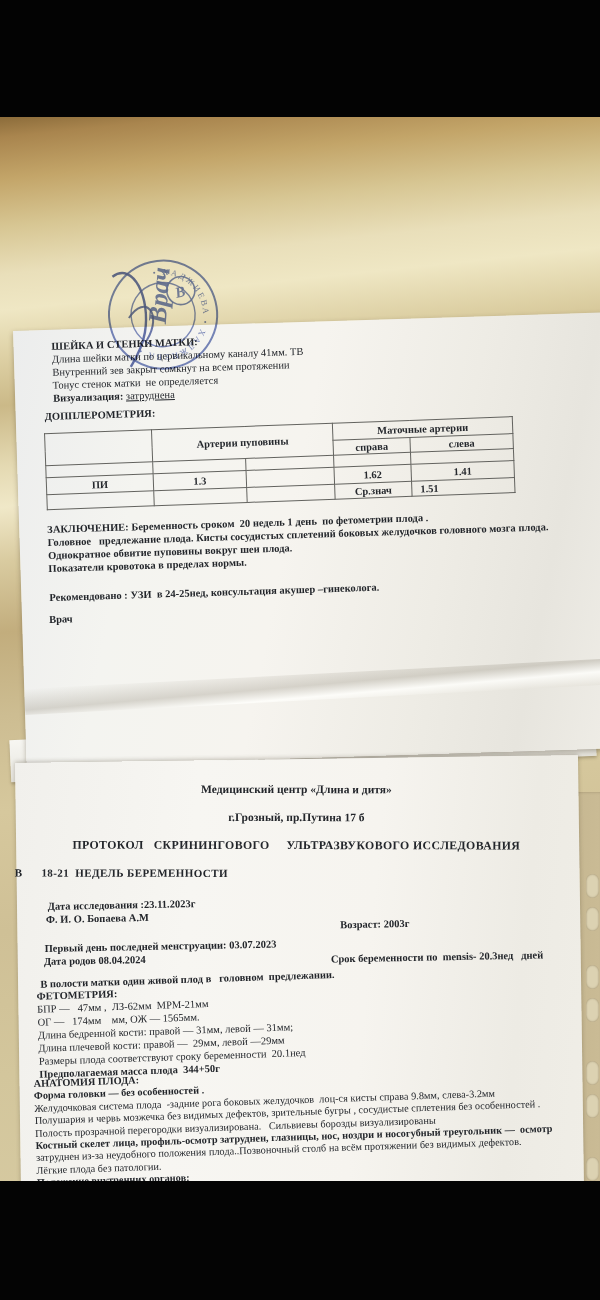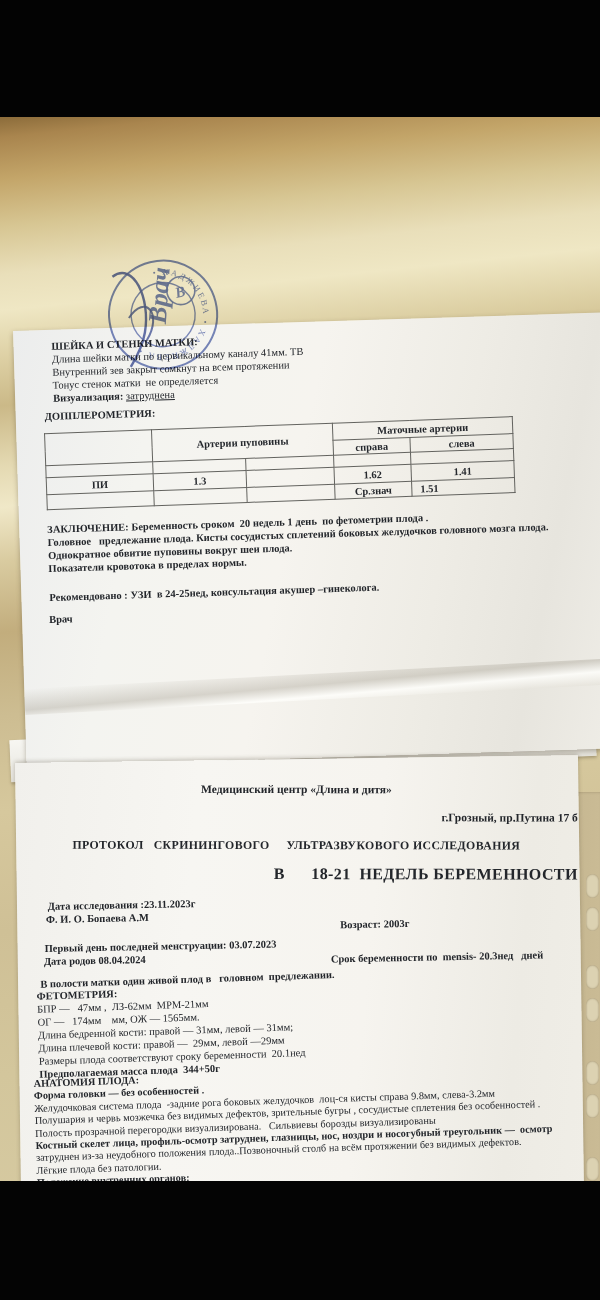--- a/index.html
+++ b/index.html
@@ -56,23 +56,23 @@
     transform:rotate(-2.6deg);background:linear-gradient(180deg,#f7f6f2 0%,#eeede7 55%,#e4e2da 100%);
     box-shadow:0 2px 3px rgba(70,60,35,.3);}
 
   
   #page2{position:absolute;left:15px;top:763px;width:563px;height:537px;z-index:20;
     transform:rotate(-.8deg);transform-origin:top left;
     background:linear-gradient(96deg,#f1f0ec 0%,#f7f6f2 30%,#f6f4ef 60%,#edebe4 85%,#f0eee7 100%);
     box-shadow:0 -1px 4px rgba(60,50,30,.3);font-size:10.5px;line-height:13px;}
   #p2-header{position:absolute;left:0;top:0;width:100%;transform:rotate(.9deg);font-weight:bold;}
   #clinic-name{position:absolute;left:0;top:24px;width:100%;text-align:center;font-size:11.5px;}
-  #clinic-addr{position:absolute;left:0;top:52px;width:100%;text-align:right;font-size:11.5px;}
+  #clinic-addr{position:absolute;left:0;top:52px;width:100%;text-align:center;font-size:11.5px;}
   #proto1{position:absolute;left:0;top:80px;width:100%;text-align:center;font-size:11.8px;letter-spacing:.4px;}
-  #proto2{position:absolute;left:0;top:108px;width:100%;text-align:right;font-size:16px;letter-spacing:.4px;}
+  #proto2{position:absolute;left:0;top:108px;width:100%;text-align:left;font-size:11px;letter-spacing:.4px;}
   #p2-info{position:absolute;left:0;top:0;width:100%;font-weight:bold;transform:rotate(-.3deg);}
   #exam-date{position:absolute;left:30px;top:136px;}
   #fio{position:absolute;left:28px;top:149px;}
   #age{position:absolute;left:322px;top:160px;}
   #menstr{position:absolute;left:26px;top:178px;}
   #due{position:absolute;left:25px;top:191px;}
   #mensis{position:absolute;left:312px;top:194px;}
   #p2-body{position:absolute;left:0;top:0;width:100%;transform:rotate(-1.1deg);}
   #fetus-pos{position:absolute;left:18px;top:210px;font-weight:bold;}
   #fetometry{position:absolute;left:14px;top:222px;width:540px;}

